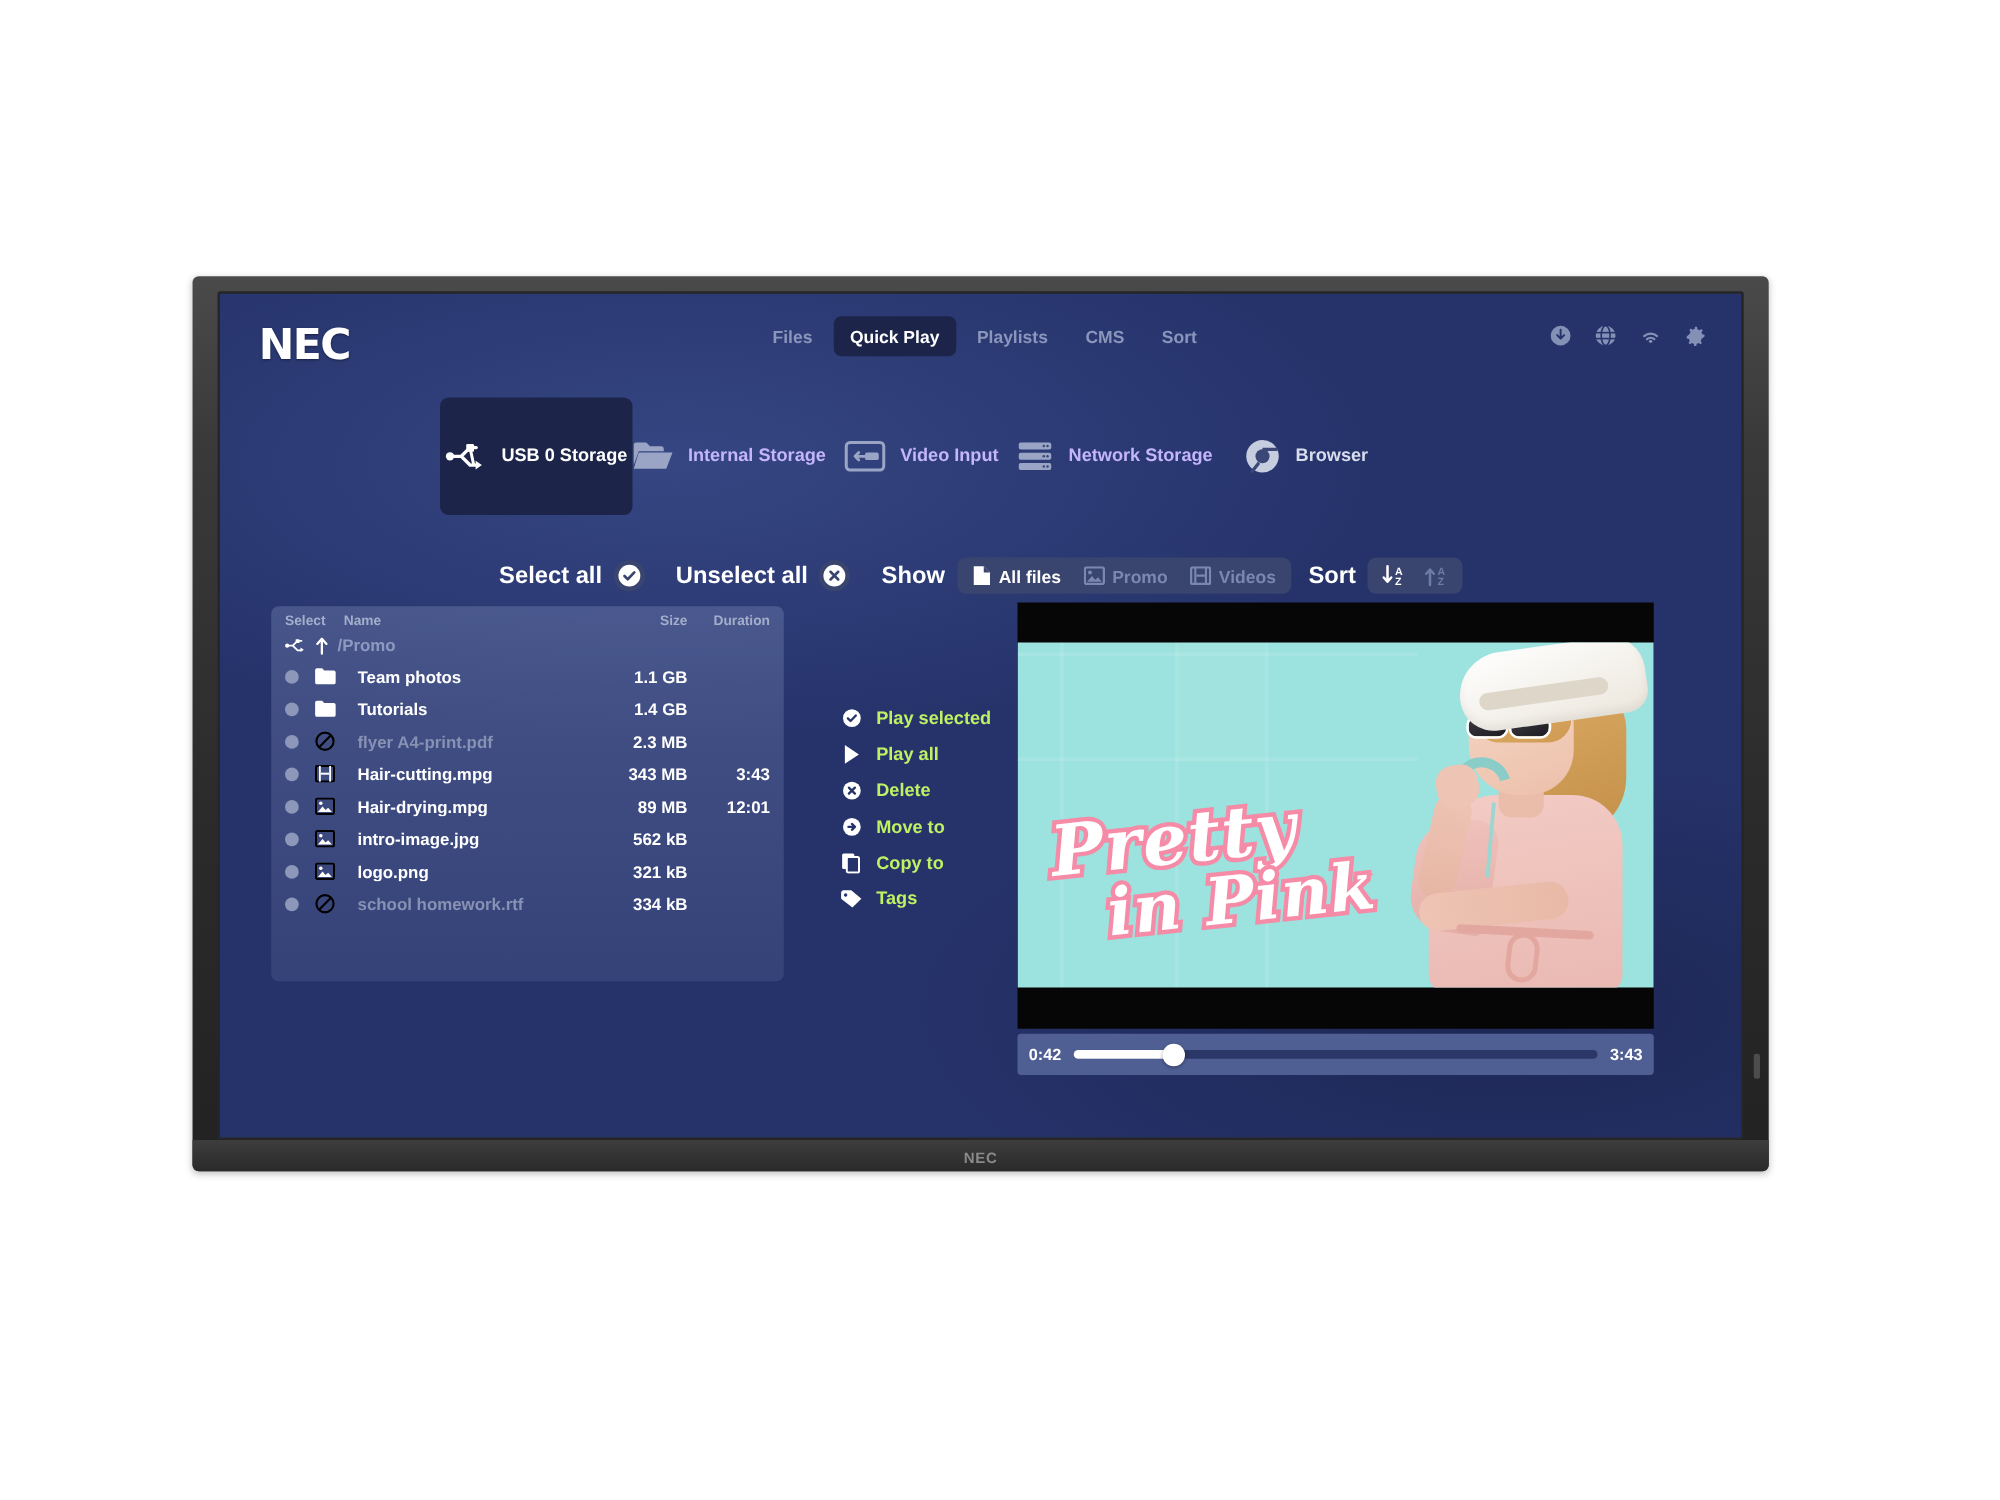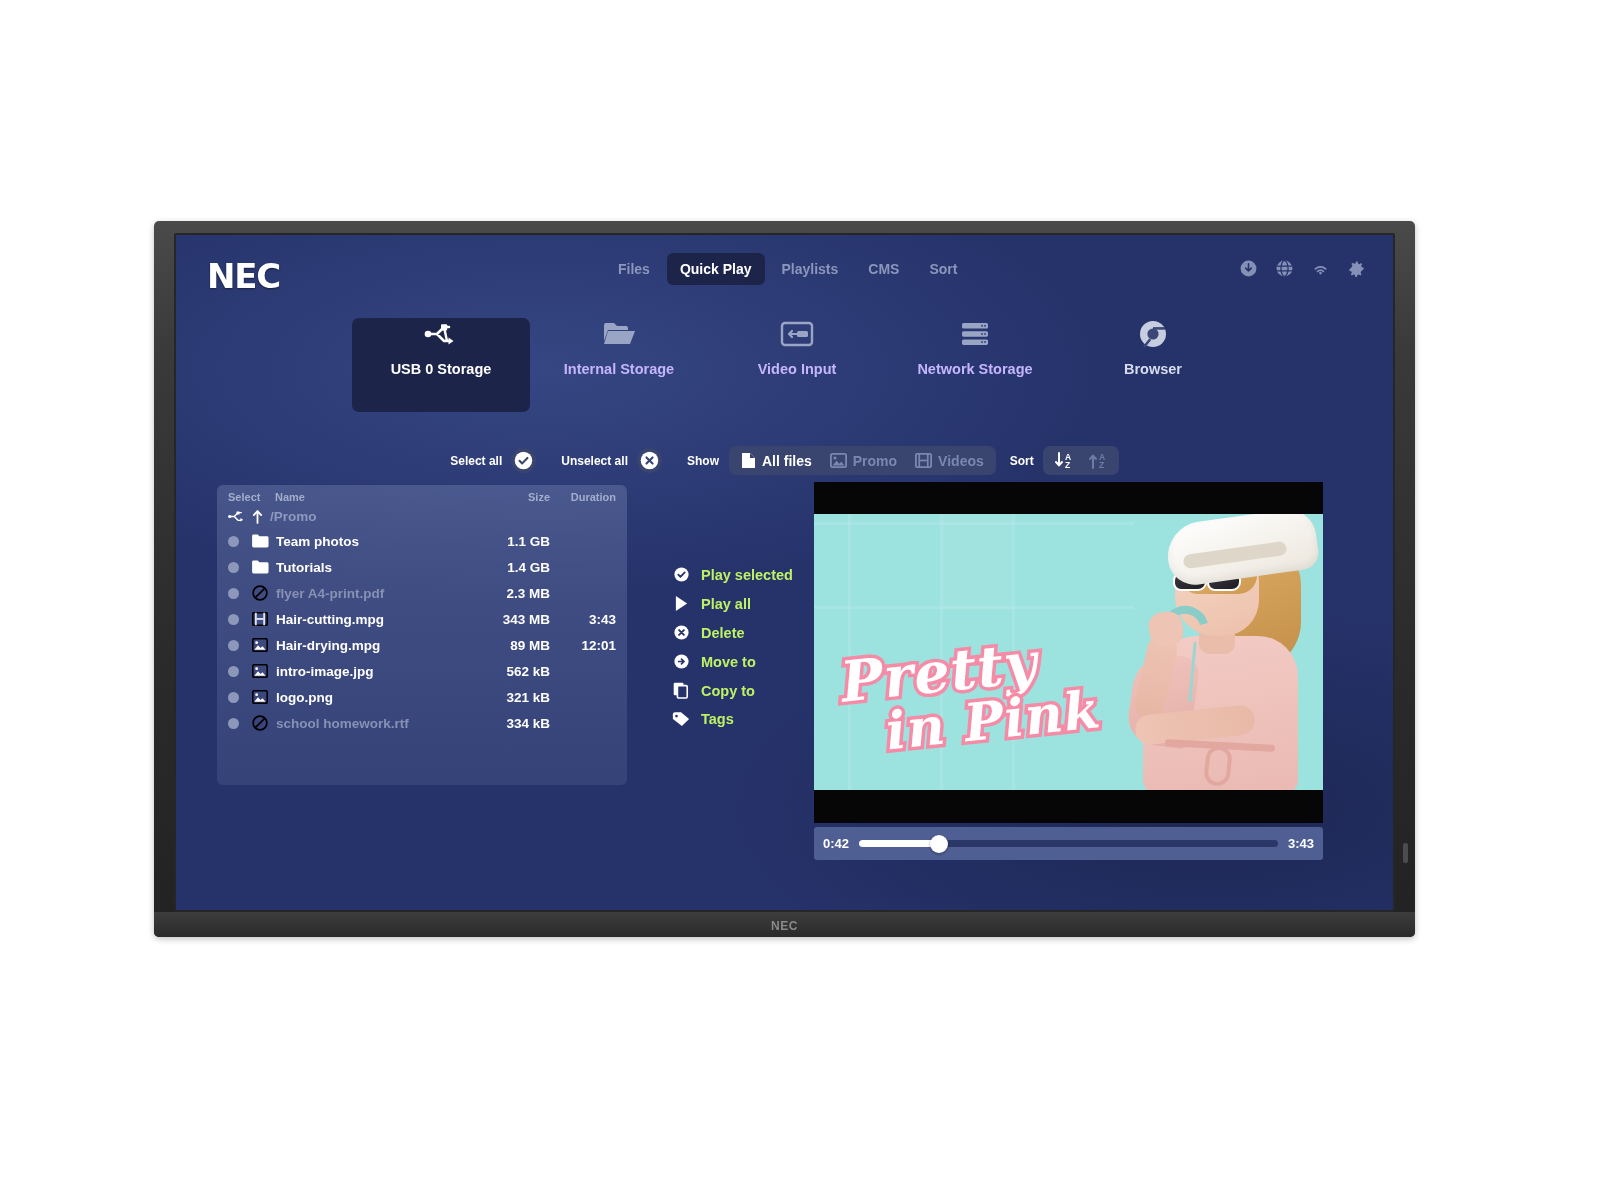--- a/index.html
+++ b/index.html
@@ -82,39 +82,39 @@
     padding: 8px 13px; border-radius: 6px; white-space: nowrap;
   }
   .navitem.active { color: #fff; background: #1c2549; }
   #topicons { position: absolute; right: 27px; top: 24px; display: flex; gap: 17px; align-items: center; }
   .topicon { width: 19px; height: 19px; opacity: .72; }
   .topicon svg { display: block; width: 19px; height: 19px; fill: #aab4d4; }
 
   
   #storagebar { position: absolute; left: 176px; top: 83px; display: flex; }
   .stab {
-    width: 178px; height: 94px;
-    display: flex; flex-direction: column; align-items: center; justify-content: flex-start;
+    width: 154px; height: 94px;
+    display: flex; flex-direction: row; align-items: center; justify-content: center;
     gap: 11px; border-radius: 7px;
   }
   .stab.active { background: #1c2549; }
   .stab .sicon { height: 32px; display: flex; align-items: center; }
   .stab .sicon svg { fill: #9aa5c6; }
   .stab.active .sicon svg { fill: #ffffff; }
   .stab .slabel { color: #c4b5fd; font-size: 14.5px; font-weight: 700; white-space: nowrap; }
   .stab.active .slabel { color: #fff; }
   .stab.bright .slabel { color: #d8dded; }
   .stab.bright .sicon svg { fill: #c6cddf; }
 
   
   #toolbar {
     position: absolute; left: 0; top: 211px; width: 100%;
     display: flex; align-items: center; justify-content: center; gap: 0;
   }
-  .tb-label { color: #fff; font-size: 12px; font-weight: 700; white-space: nowrap; }
+  .tb-label { color: #fff; font-size: 19px; font-weight: 700; white-space: nowrap; }
   .tb-round {
     width: 25px; height: 25px; border-radius: 50%;
     background: #39456f; display: flex; align-items: center; justify-content: center;
     margin-left: 9px;
   }
   .tb-round svg { width: 21px; height: 21px; fill: #fff; }
   .gap22 { width: 25px; }
   .gap14 { width: 14px; }
   .segment {
     display: flex; align-items: center; background: #39456f;
@@ -157,21 +157,21 @@
     display: flex; align-items: center; height: 26px; padding: 0 11px; border-radius: 4px;
   }
   .frow.sel { background: #e07820; }
   .fdot {
     width: 11px; height: 11px; border-radius: 50%;
     background: #8c97ba; flex: none; margin-right: 13px;
   }
   .frow.sel .fdot { background: #f0ad6e; }
   .ficon { width: 19px; flex: none; display: flex; align-items: center; }
   .ficon svg { fill: #fff; display: block; }
-  .fname { flex: 1; color: #fff; font-size: 13.5px; font-weight: 700; margin-left: 5px; white-space: nowrap; overflow: hidden; }
+  .fname { flex: 1; color: #fff; font-size: 13.5px; font-weight: 700; margin-left: 15px; white-space: nowrap; overflow: hidden; }
   .fsize { width: 63px; text-align: right; color: #fff; font-size: 13.5px; font-weight: 700; }
   .fdur { width: 66px; text-align: right; color: #fff; font-size: 13.5px; font-weight: 700; }
   .frow.dim .fname { color: #8791b3; }
   .frow.dim .ficon svg { fill: #8791b3; }
 
   
   #actions { position: absolute; left: 496px; top: 331px; display: flex; flex-direction: column; gap: 12px; }
   .act { display: flex; align-items: center; gap: 11px; }
   .act .aicon { width: 18px; display: flex; align-items: center; justify-content: center; }
   .act .aicon svg { fill: #fff; display: block; }

